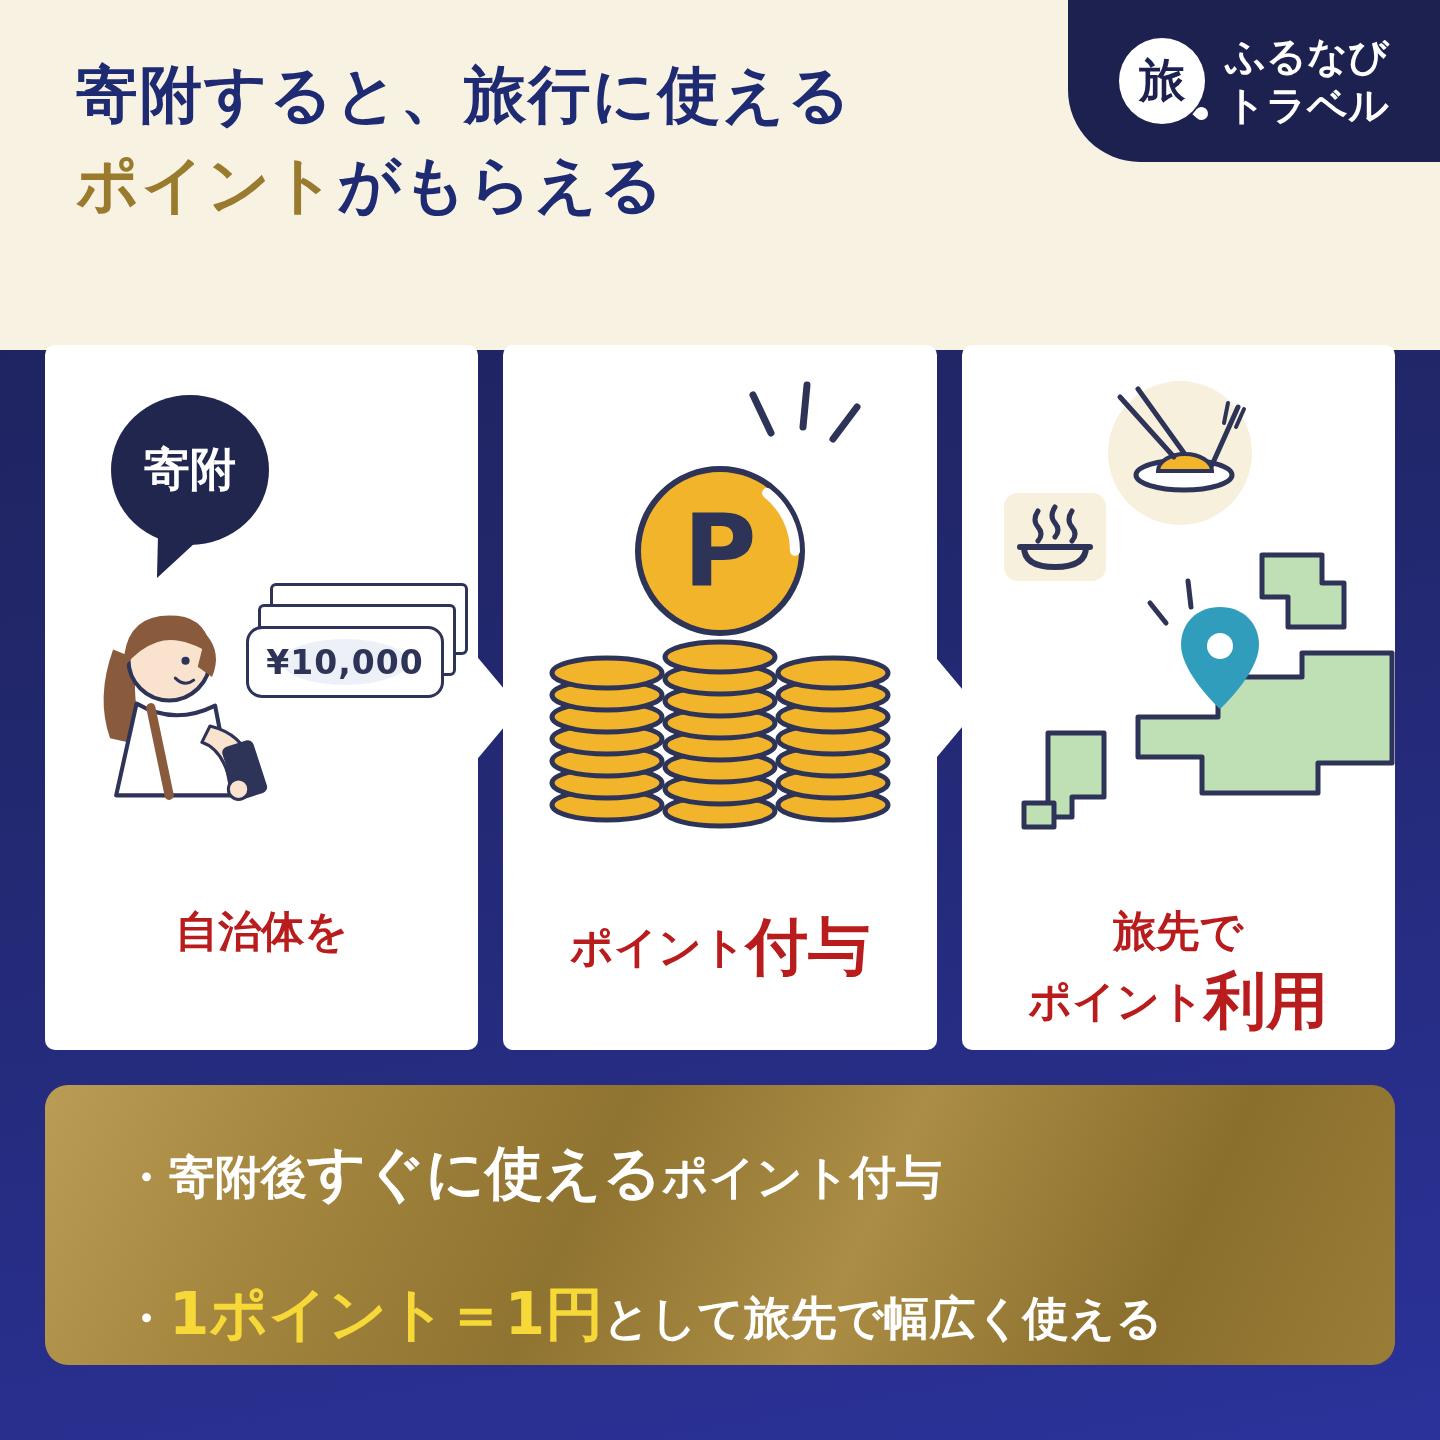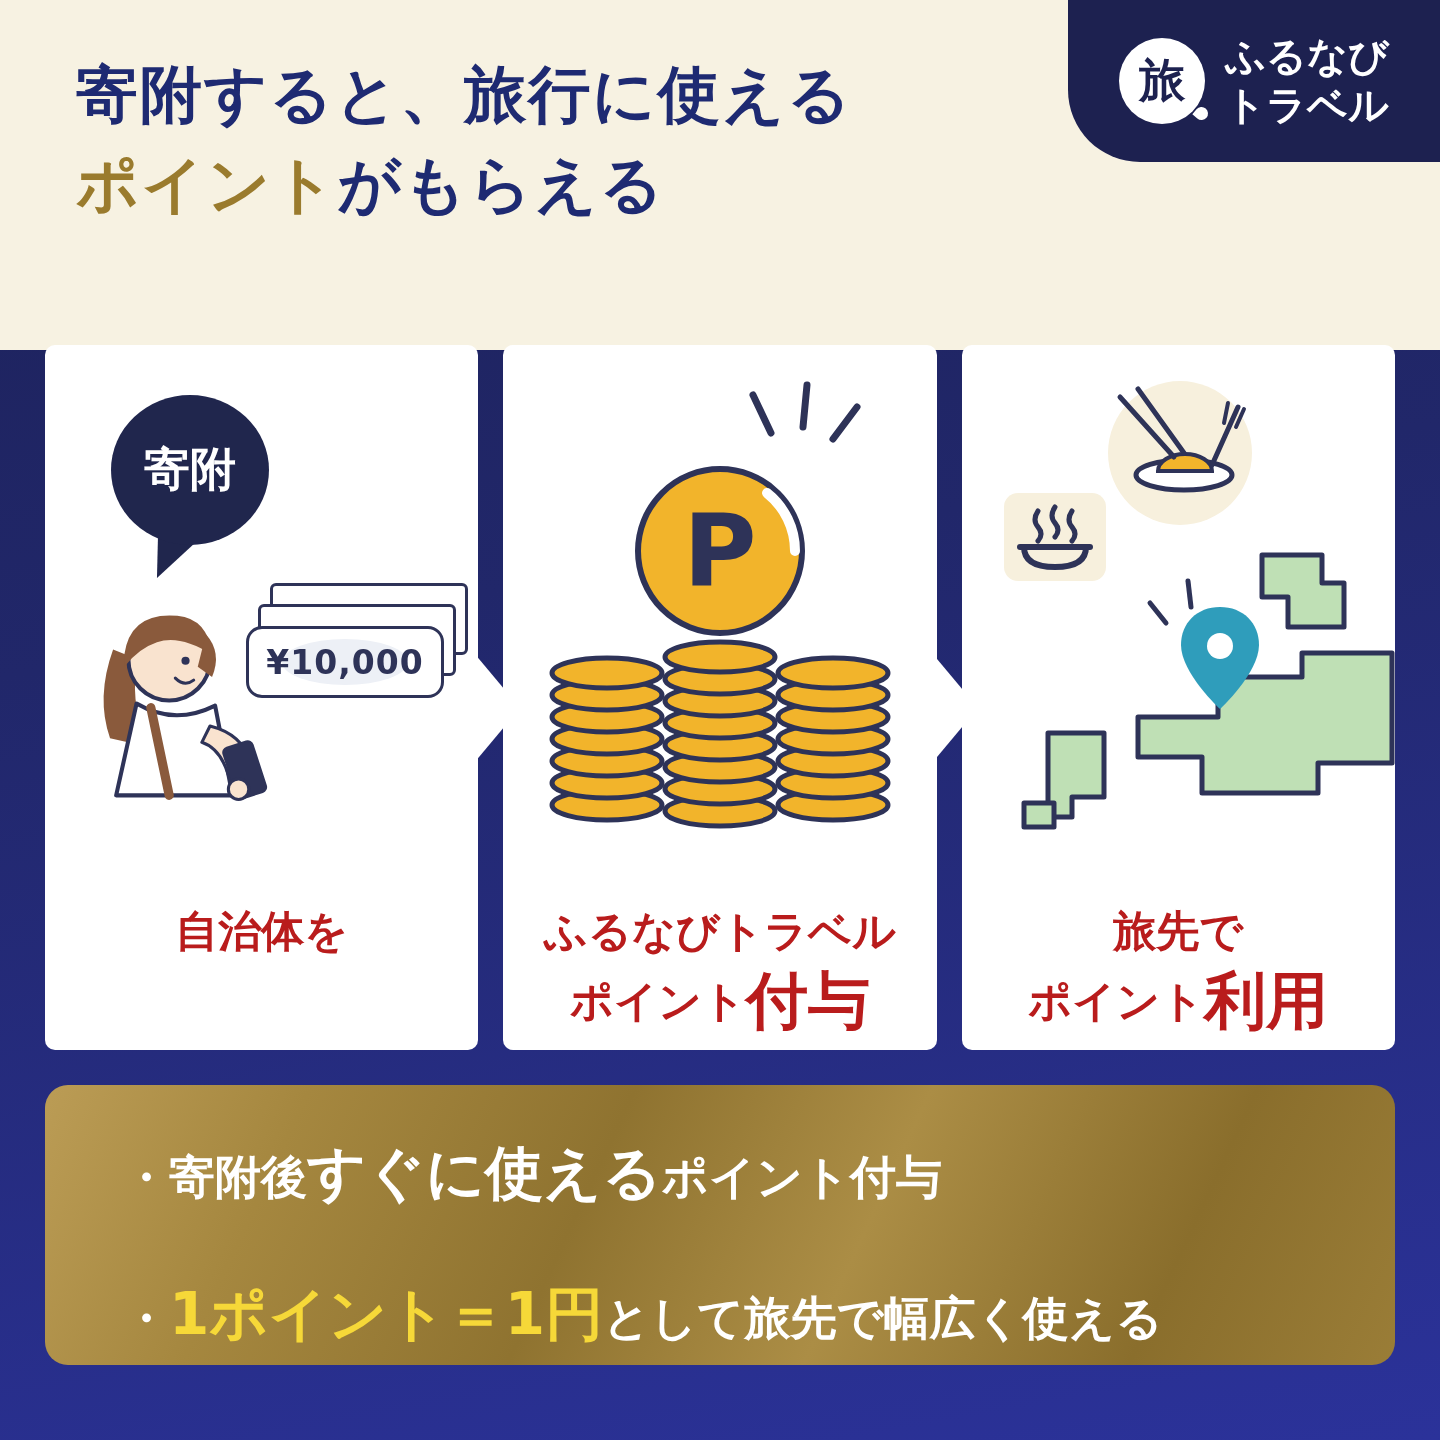--- a/index.html
+++ b/index.html
@@ -159,21 +159,20 @@
           <ellipse cx="185" cy="284" rx="55" ry="15" fill="#f2b42b" stroke="#2e3358" stroke-width="5"></ellipse>
         </g>
         <g>
           <circle cx="185" cy="178" r="82" fill="#f2b42b" stroke="#2e3358" stroke-width="6"></circle>
           <path d="M232,120 a74,74 0 0 1 28,58" fill="none" stroke="#ffffff" stroke-width="10" stroke-linecap="round"></path>
           <text x="185" y="212" text-anchor="middle" font-size="100" font-weight="900" fill="#2e3358" font-family="DejaVu Sans, Liberation Sans, sans-serif">P</text>
         </g>
       </svg>
 
       <div class="caption">
-        <div class="cap-line1">ふるなびトラベル</div>
         <div class="cap-line2">
           <span>ポイント</span><span class="em">付与</span>
         </div>
       </div>
     </div>
 
     <div class="card">
       <svg class="travel-svg" viewBox="0 0 433 470">
         <g>
           <circle cx="218" cy="88" r="72" fill="#f7f0dd"></circle>

